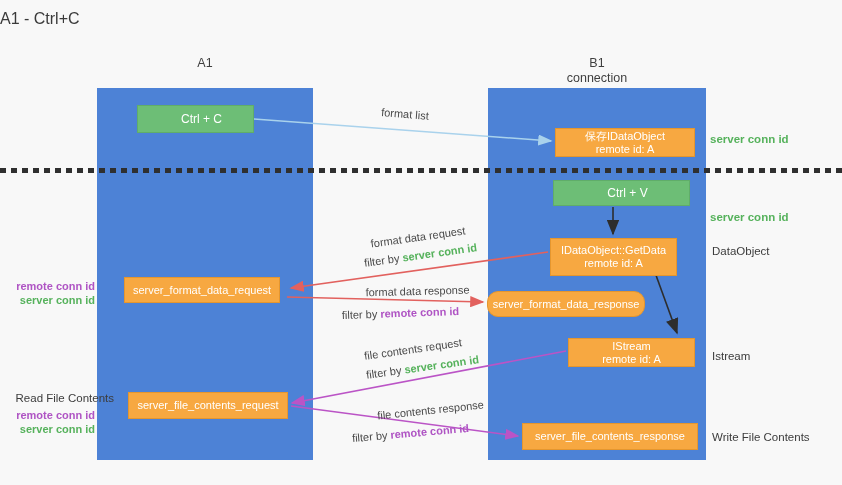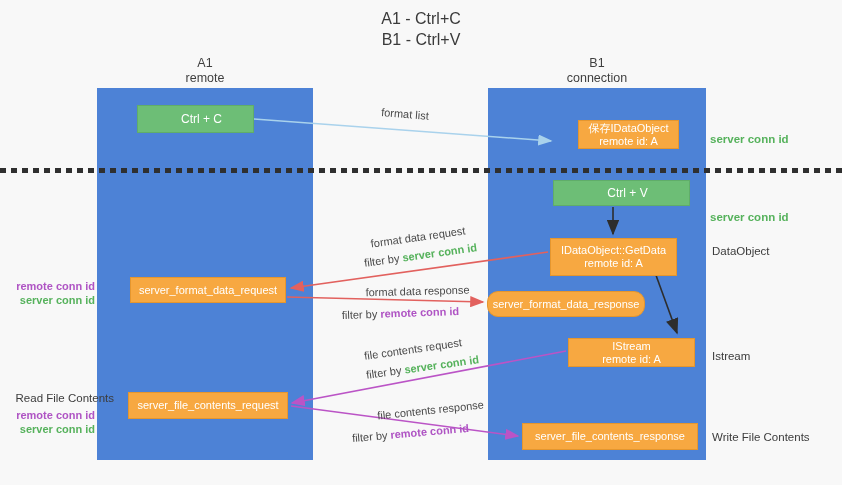--- a/index.html
+++ b/index.html
@@ -1,19 +1,19 @@
 <!DOCTYPE html>
 <html><head>
 <meta charset="utf-8">
 <style>
   html,body{margin:0;padding:0;}
   body{font-family:"Liberation Sans","DejaVu Sans",sans-serif;background:#f8f8f8;}
   .canvas{position:relative;width:842px;height:485px;background:#f8f8f8;overflow:hidden;}
 
-  .title{position:absolute;top:8px;left:0;width:100%;text-align:center;
+  .title{position:absolute;top:8px;left:0;width:100%;text-align:left;
          font-size:16px;line-height:21px;color:#3a3a3a;}
 
   .col-header{position:absolute;text-align:center;font-size:12.5px;line-height:15px;color:#3f3f3f;}
   .col-header.a{left:97px;top:56px;width:216px;}
   .col-header.b{left:488px;top:56px;width:218px;text-align:center;}
 
   .lifeline{position:absolute;top:88px;height:372px;background:#4d82d6;}
   .lifeline.a{left:97px;width:216px;}
   .lifeline.b{left:488px;width:218px;}
 
@@ -33,26 +33,24 @@
   .purple-t{color:#af54c4;font-weight:bold;}
   .conn-lines{font-size:11px;line-height:14px;text-align:right;}
 </style>
 </head>
 <body>
 
 <div class="canvas">
 
   <div class="title">
     <div>A1 - Ctrl+C</div>
-    <div>B1 - Ctrl+V</div>
   </div>
 
   <div class="col-header a">
     <div>A1</div>
-    <div>remote</div>
   </div>
   <div class="col-header b">
     <div>B1</div>
     <div>connection</div>
   </div>
 
   <div class="lifeline a"></div>
   <div class="lifeline b"></div>
 
   <div class="divider"></div>
@@ -78,35 +76,35 @@
     <line x1="548" y1="252" x2="291" y2="288" stroke="#e2615e" stroke-width="1.6" marker-end="url(#mred)"></line>
     <line x1="287" y1="297" x2="483" y2="302" stroke="#e2615e" stroke-width="1.6" marker-end="url(#mred)"></line>
     <line x1="566" y1="351" x2="292" y2="403" stroke="#bb54c6" stroke-width="1.6" marker-end="url(#mmag)"></line>
     <line x1="291" y1="406" x2="518" y2="436" stroke="#bb54c6" stroke-width="1.6" marker-end="url(#mmag)"></line>
   </svg>
 
   <div class="node green" style="left:137px;top:105px;width:117px;height:28px;">
     <span>Ctrl + C</span>
   </div>
 
-  <div class="node orange" style="left:555px;top:120px;width:101px;height:29px;margin-left:23px;">
+  <div class="node orange" style="left:555px;top:128px;width:140px;height:29px;">
     <span>保存IDataObject</span>
     <span>remote id: A</span>
   </div>
 
   <div class="node green" style="left:553px;top:180px;width:137px;height:26px;">
     <span>Ctrl + V</span>
   </div>
 
   <div class="node orange" style="left:550px;top:238px;width:127px;height:38px;">
     <span>IDataObject::GetData</span>
     <span>remote id: A</span>
   </div>
 
-  <div class="node orange" style="left:130px;top:277px;width:156px;height:26px;">
+  <div class="node orange" style="left:124px;top:277px;width:156px;height:26px;">
     <span>server_format_data_request</span>
   </div>
 
   <div class="node orange" style="left:487px;top:291px;width:158px;height:26px;border-radius:11px;">
     <span>server_format_data_response</span>
   </div>
 
   <div class="node orange" style="left:568px;top:338px;width:127px;height:29px;">
     <span>IStream</span>
     <span>remote id: A</span>

